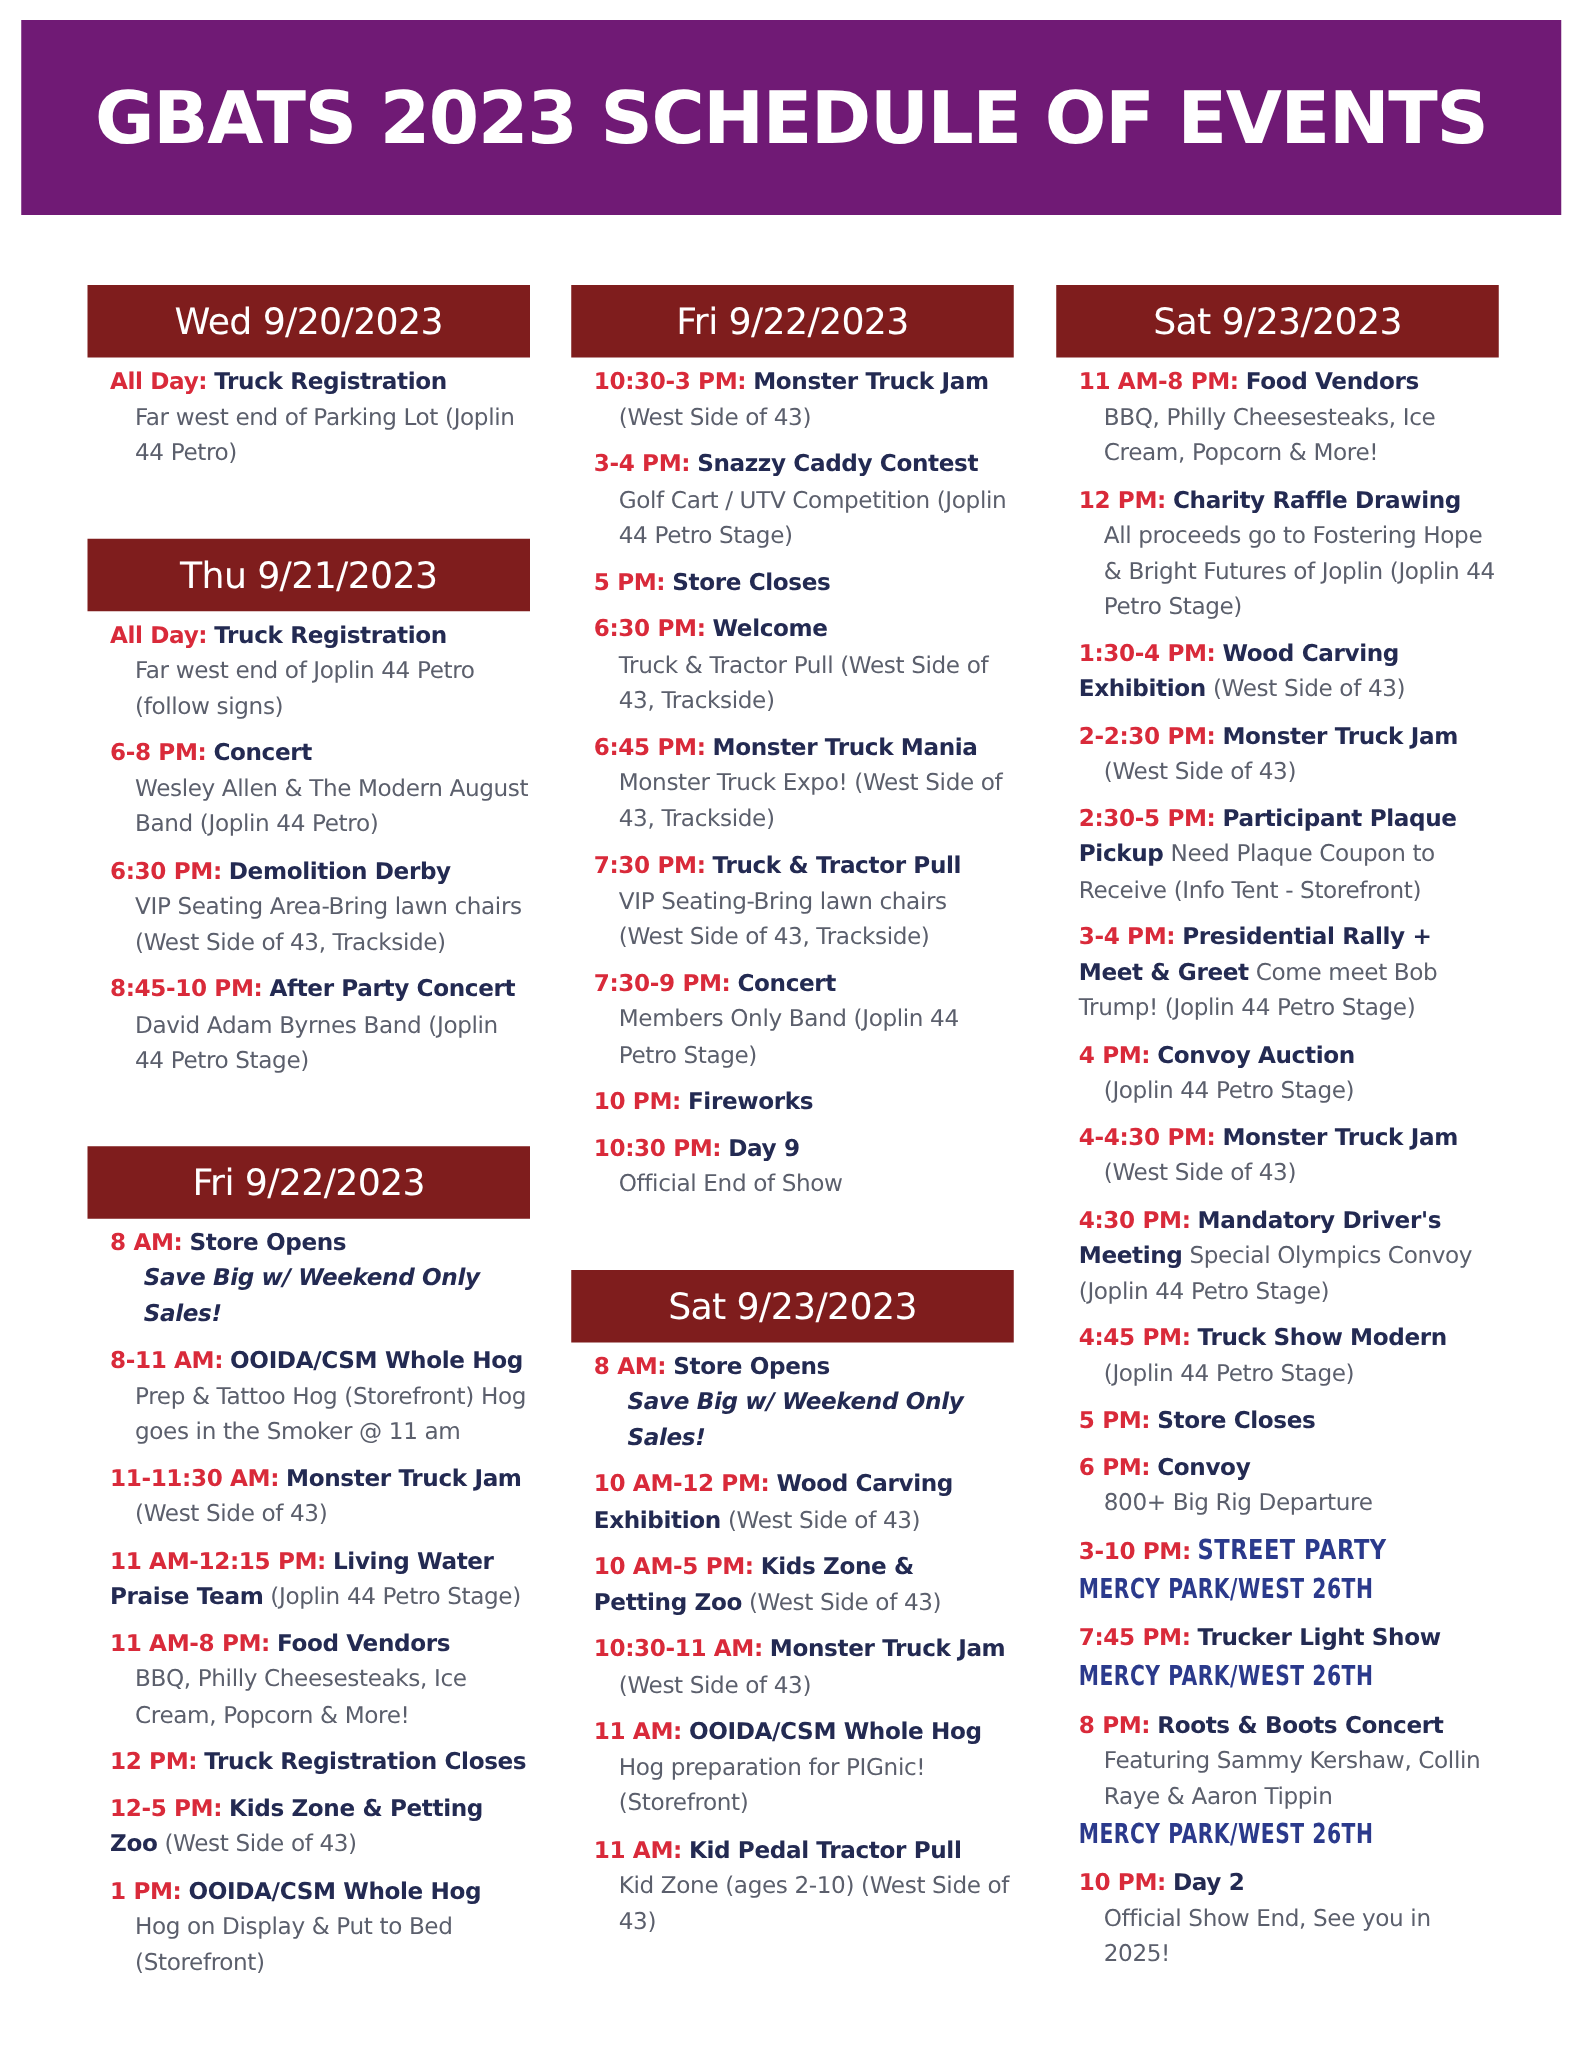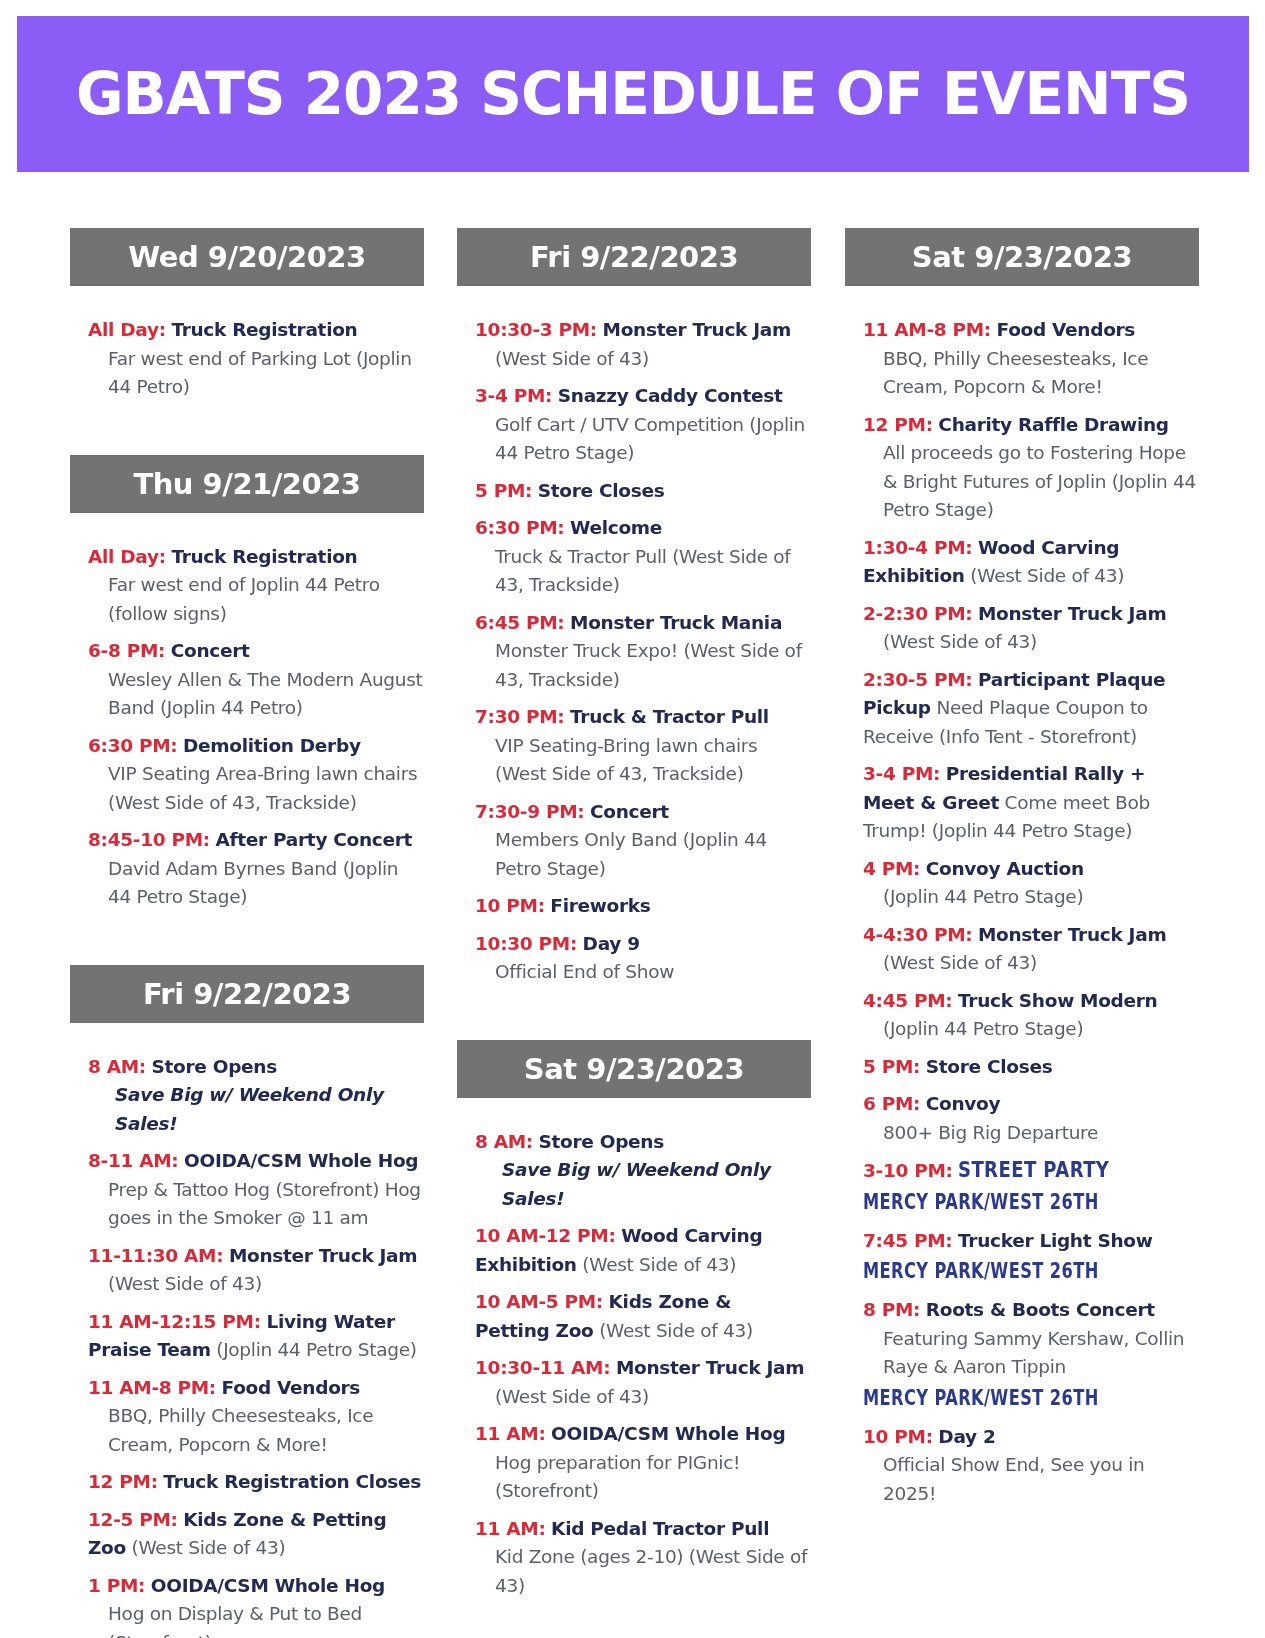--- a/index.html
+++ b/index.html
@@ -1,28 +1,28 @@
 <!DOCTYPE html>
 <html><head>
 <meta charset="utf-8">
 <style>
   html, body { margin: 0; padding: 0; background: #ffffff; }
   body { width: 1265px; height: 1638px; position: relative; overflow: hidden;
          font-family: "DejaVu Sans", sans-serif; }
   .banner { position: absolute; left: 17px; top: 16px; width: 1232px; height: 156px;
-            background: #8b5cf6; display: flex; align-items: center; justify-content: center; }
+            background: #701a75; display: flex; align-items: center; justify-content: center; }
   .banner h1 { margin: 0; color: #ffffff; font-family: "DejaVu Sans", sans-serif;
                font-weight: bold; font-size: 58px; letter-spacing: -1px; }
   .col { position: absolute; top: 228px; width: 354px; }
   .col-1 { left: 70px; }
   .col-2 { left: 457px; }
   .col-3 { left: 845px; }
-  .day-header { background: #737373; height: 58px; display: flex; align-items: center;
-                justify-content: center; color: #ffffff; font-weight: bold; font-size: 29px;
-                letter-spacing: -0.5px; margin-bottom: 30px; }
+  .day-header { background: #7f1d1d; height: 58px; display: flex; align-items: center;
+                justify-content: center; color: #ffffff; font-weight: normal; font-size: 29px;
+                letter-spacing: -0.5px; margin-bottom: 6px; }
   .events { padding-left: 18px; }
   .event { margin-bottom: 9px; font-size: 18.5px; line-height: 28.5px; color: #5b5f6c;
            letter-spacing: -0.3px; }
   .time { color: #d92a3a; font-weight: bold; }
   .title { color: #232a52; font-weight: bold; }
   .promo { color: #232a52; font-weight: bold; font-style: italic; display: block; margin-left: 27px; }
   .desc { display: block; margin-left: 20px; }
   .inline-desc { }
   .venue { display: block; color: #2b3a8c; font-family: "DejaVu Sans Condensed", "DejaVu Sans", sans-serif;
            font-weight: bold; font-size: 22px; letter-spacing: 0.5px; line-height: 32px; transform: scaleX(0.82); transform-origin: left; white-space: nowrap; }
@@ -101,20 +101,21 @@
       <div class="day-header">Sat 9/23/2023</div>
       <div class="events">
         <div class="event"><span class="time">11 AM-8 PM:</span> <span class="title">Food Vendors</span><span class="desc">BBQ, Philly Cheesesteaks, Ice Cream, Popcorn &amp; More!</span></div>
         <div class="event"><span class="time">12 PM:</span> <span class="title">Charity Raffle Drawing</span><span class="desc">All proceeds go to Fostering Hope &amp; Bright Futures of Joplin (Joplin 44 Petro Stage)</span></div>
         <div class="event"><span class="time">1:30-4 PM:</span> <span class="title">Wood Carving Exhibition</span> <span class="inline-desc">(West Side of 43)</span></div>
         <div class="event"><span class="time">2-2:30 PM:</span> <span class="title">Monster Truck Jam</span><span class="desc">(West Side of 43)</span></div>
         <div class="event"><span class="time">2:30-5 PM:</span> <span class="title">Participant Plaque Pickup</span> <span class="inline-desc">Need Plaque Coupon to Receive (Info Tent - Storefront)</span></div>
         <div class="event"><span class="time">3-4 PM:</span> <span class="title">Presidential Rally + Meet &amp; Greet</span> <span class="inline-desc">Come meet Bob Trump! (Joplin 44 Petro Stage)</span></div>
         <div class="event"><span class="time">4 PM:</span> <span class="title">Convoy Auction</span><span class="desc">(Joplin 44 Petro Stage)</span></div>
         <div class="event"><span class="time">4-4:30 PM:</span> <span class="title">Monster Truck Jam</span><span class="desc">(West Side of 43)</span></div>
+        <div class="event"><span class="time">4:30 PM:</span> <span class="title">Mandatory Driver's Meeting</span> <span class="inline-desc">Special Olympics Convoy (Joplin 44 Petro Stage)</span></div>
         <div class="event"><span class="time">4:45 PM:</span> <span class="title">Truck Show Modern</span><span class="desc">(Joplin 44 Petro Stage)</span></div>
         <div class="event"><span class="time">5 PM:</span> <span class="title">Store Closes</span></div>
         <div class="event"><span class="time">6 PM:</span> <span class="title">Convoy</span><span class="desc">800+ Big Rig Departure</span></div>
         <div class="event"><span class="time">3-10 PM:</span> <span class="title-venue">STREET PARTY</span><span class="venue">MERCY PARK/WEST 26TH</span></div>
         <div class="event"><span class="time">7:45 PM:</span> <span class="title">Trucker Light Show</span><span class="venue">MERCY PARK/WEST 26TH</span></div>
         <div class="event"><span class="time">8 PM:</span> <span class="title">Roots &amp; Boots Concert</span><span class="desc">Featuring Sammy Kershaw, Collin Raye &amp; Aaron Tippin</span><span class="venue">MERCY PARK/WEST 26TH</span></div>
         <div class="event"><span class="time">10 PM:</span> <span class="title">Day 2</span><span class="desc">Official Show End, See you in 2025!</span></div>
       </div>
     </div>
   </div>

